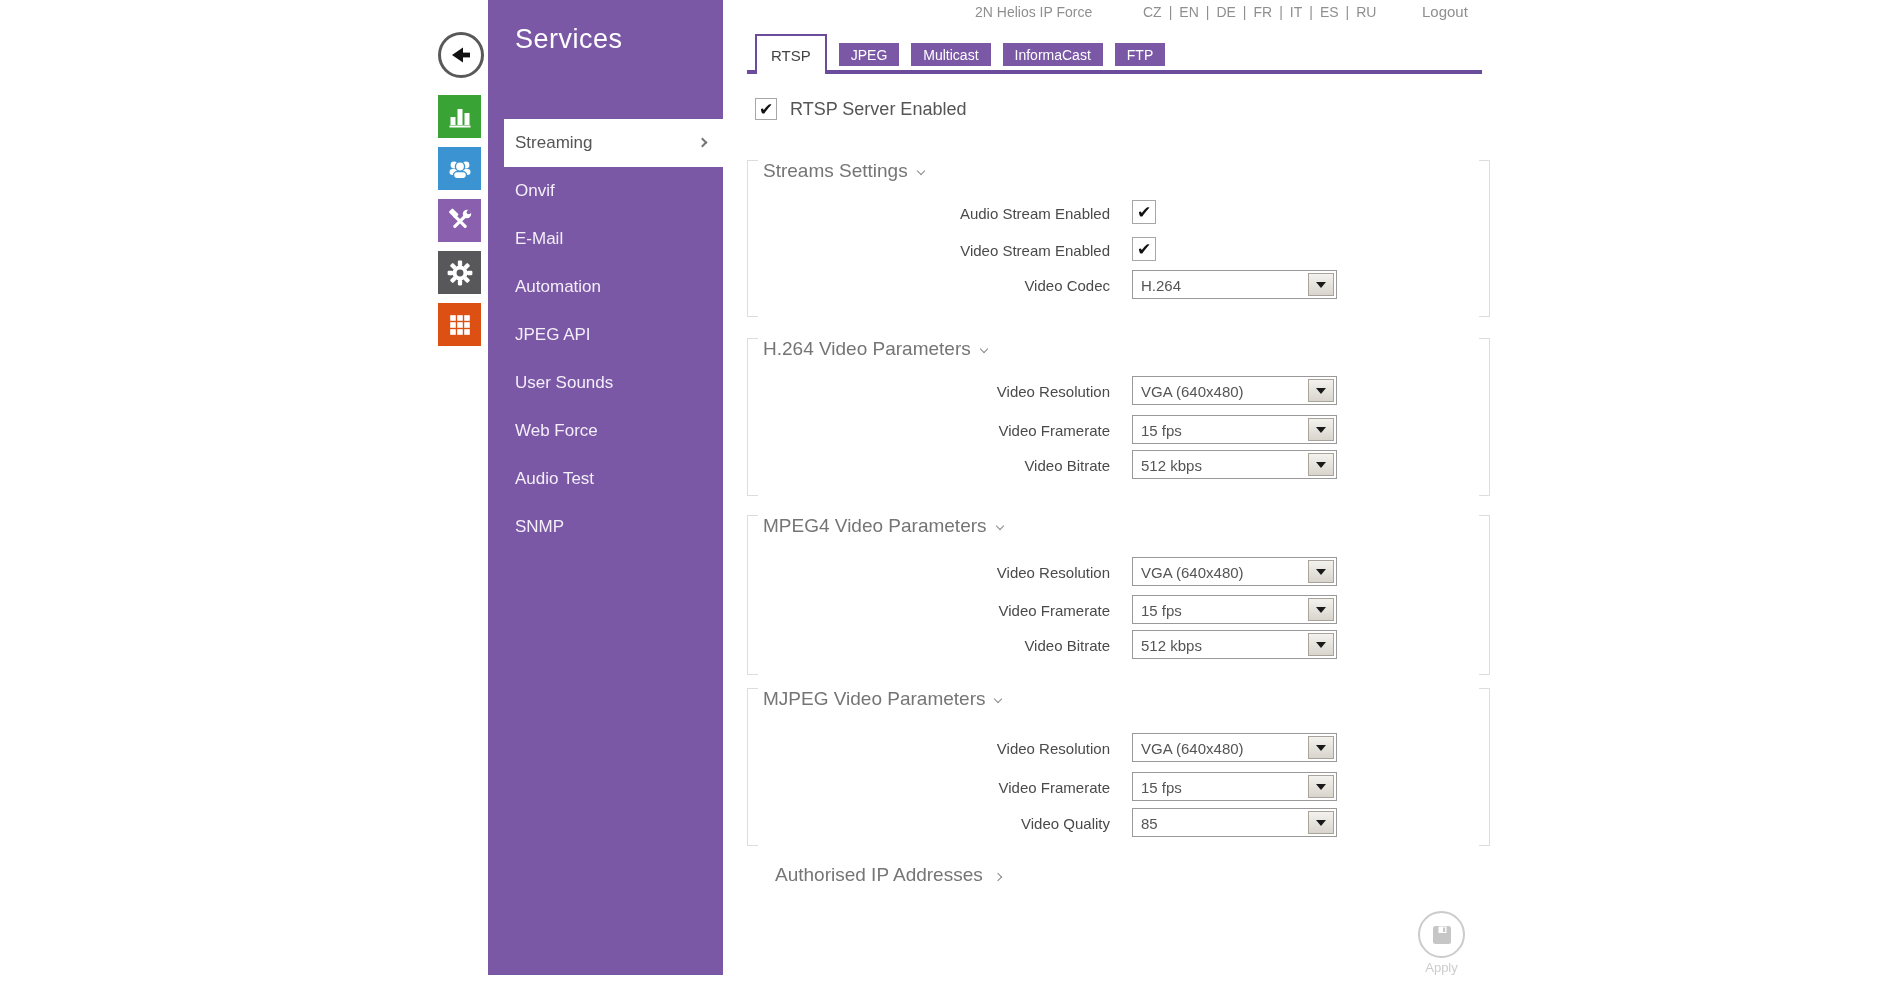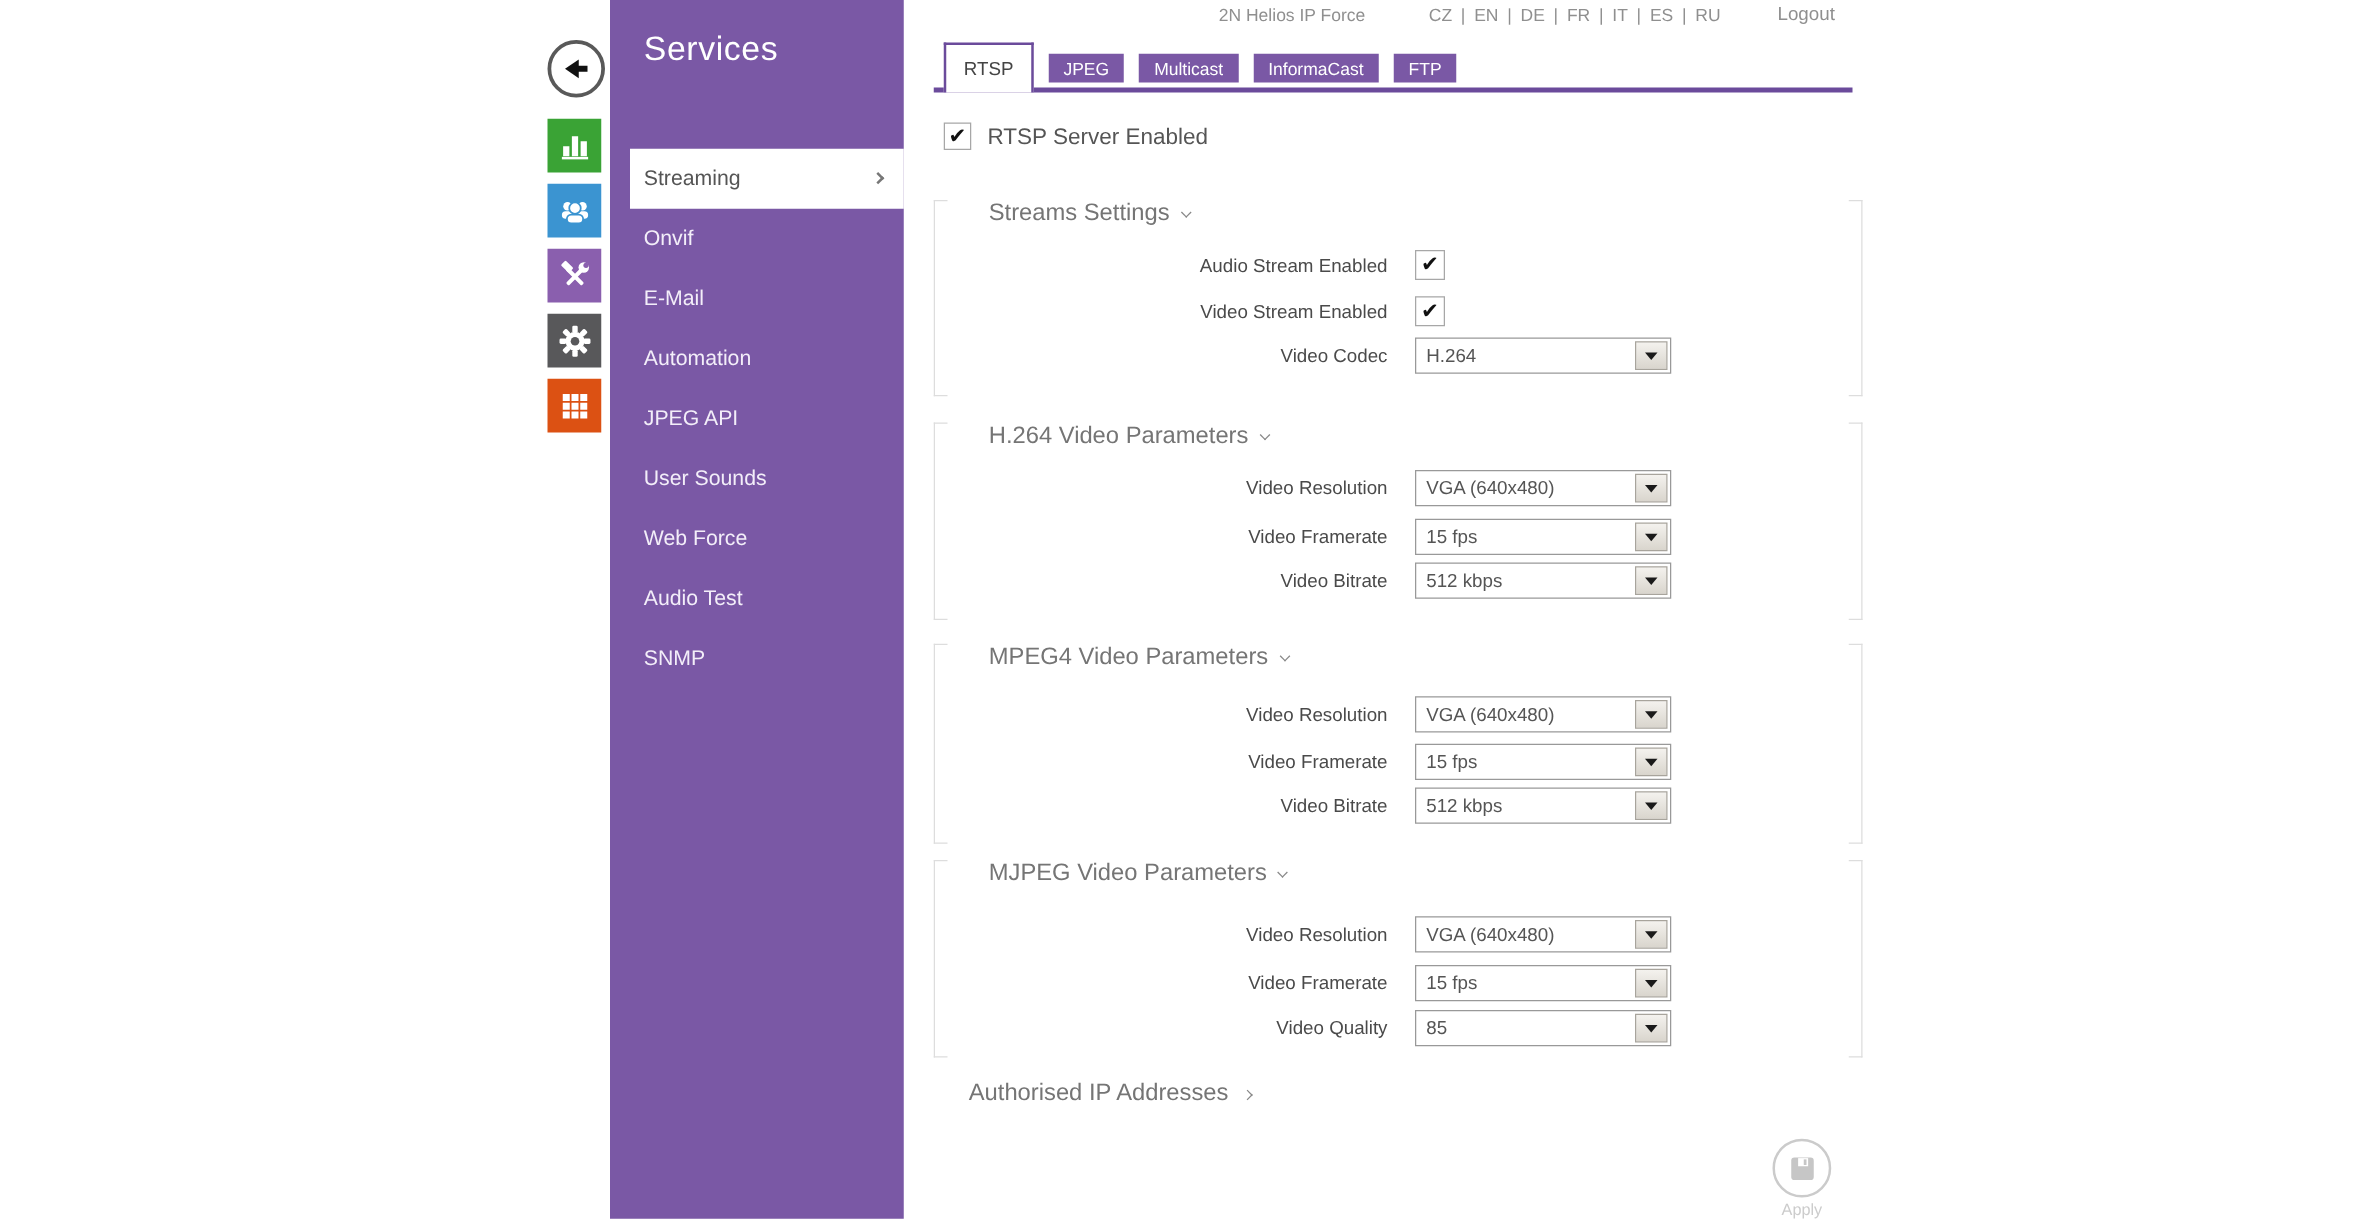--- a/index.html
+++ b/index.html
@@ -51,21 +51,21 @@
   .server-row { left:755px; top:98px; display:flex; align-items:center; gap:13px; }
   .cbox { width:22px; height:22px; border:1px solid #a7a7a7; background:#fff; display:flex;
           align-items:center; justify-content:center; font-size:17px; color:#111; cursor:pointer; }
   .server-row .server-label { font-size:18px; color:#555; }
 
   
   .section { left:747px; width:743px; }
   .bracket { position:absolute; top:0; bottom:0; width:11px; }
   .bracket.l { left:0;  border:1px solid #ddd; border-right:none; }
   .bracket.r { right:0; border:1px solid #ddd; border-left:none; }
-  .sec-title { position:absolute; left:44px; top:0; font-size:19px; color:#757575; }
+  .sec-title { position:absolute; left:16px; top:0; font-size:19px; color:#757575; }
   .sec-title .chev { margin-left:10px; width:6px; height:6px; border-width:1.5px; border-color:#888; vertical-align:3px; }
   .row { position:absolute; left:0; width:100%; height:29px; }
   .flabel { position:absolute; left:0; width:363px; text-align:right; top:50%; transform:translateY(-50%);
             font-size:15px; color:#4a4a4a; }
   .ctrl { position:absolute; left:385px; top:0; }
   .row .cbox { width:24px; height:24px; margin-top:2px; }
   .select { width:205px; height:29px; border:1px solid #999; background:#fff; position:relative; cursor:pointer; }
   .sel-val { position:absolute; left:8px; top:50%; transform:translateY(-50%); font-size:15px; color:#555; white-space:nowrap; }
   .sel-btn { position:absolute; right:2px; top:2px; bottom:2px; width:26px;
              background:linear-gradient(#f4f2ee,#d9d5cd); border:1px solid #a8a49c;

